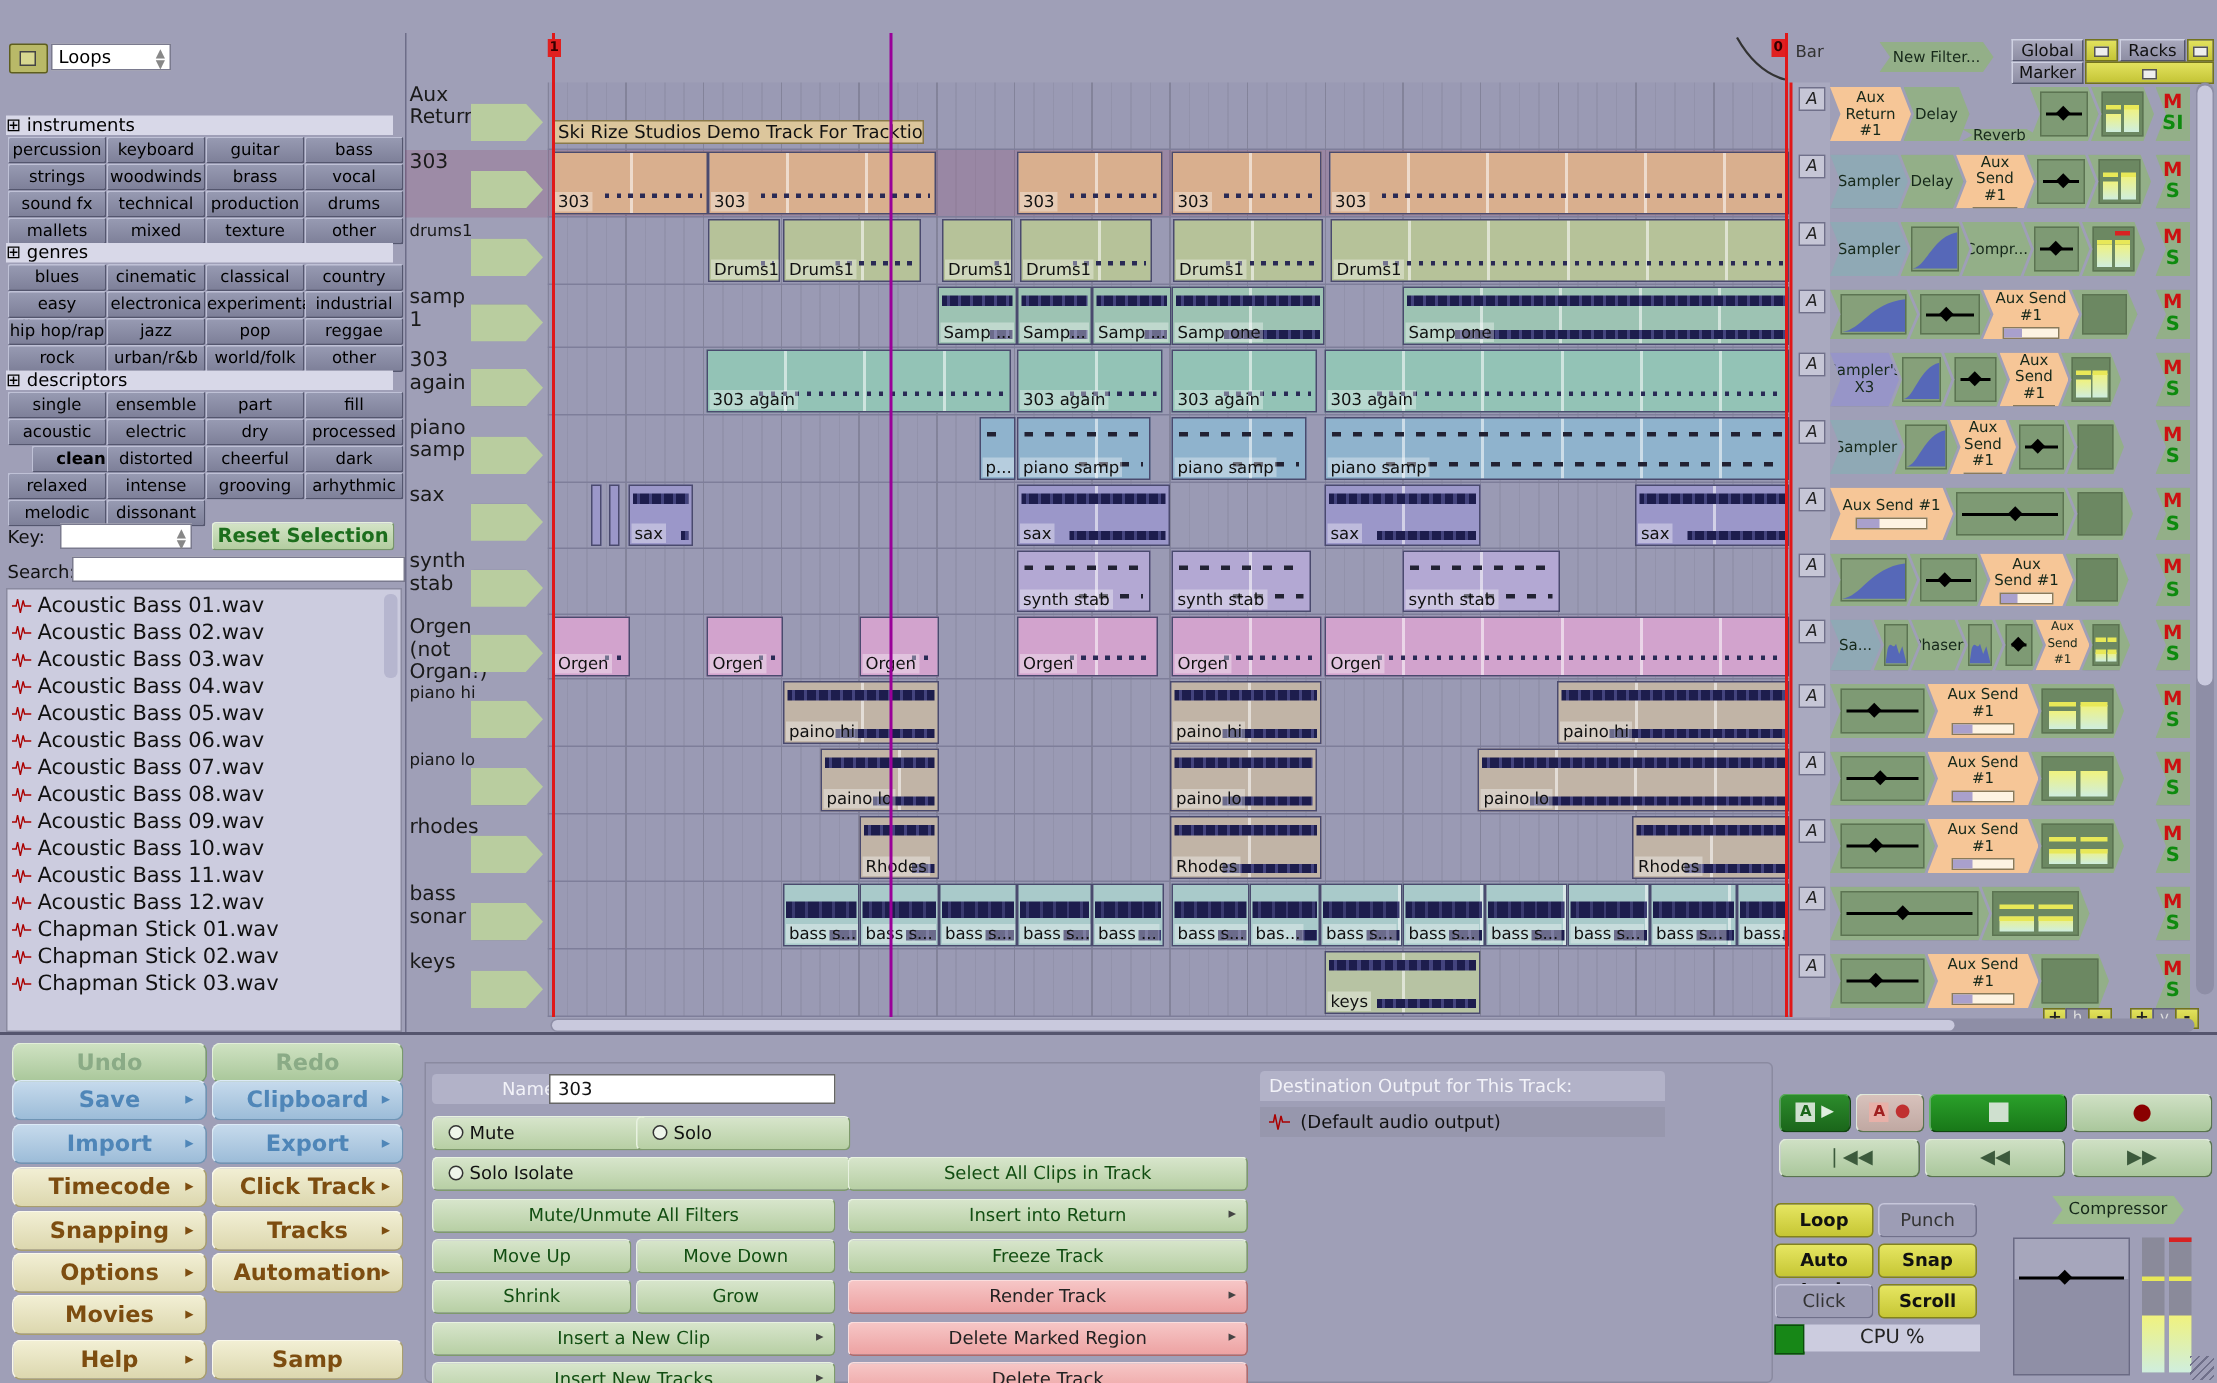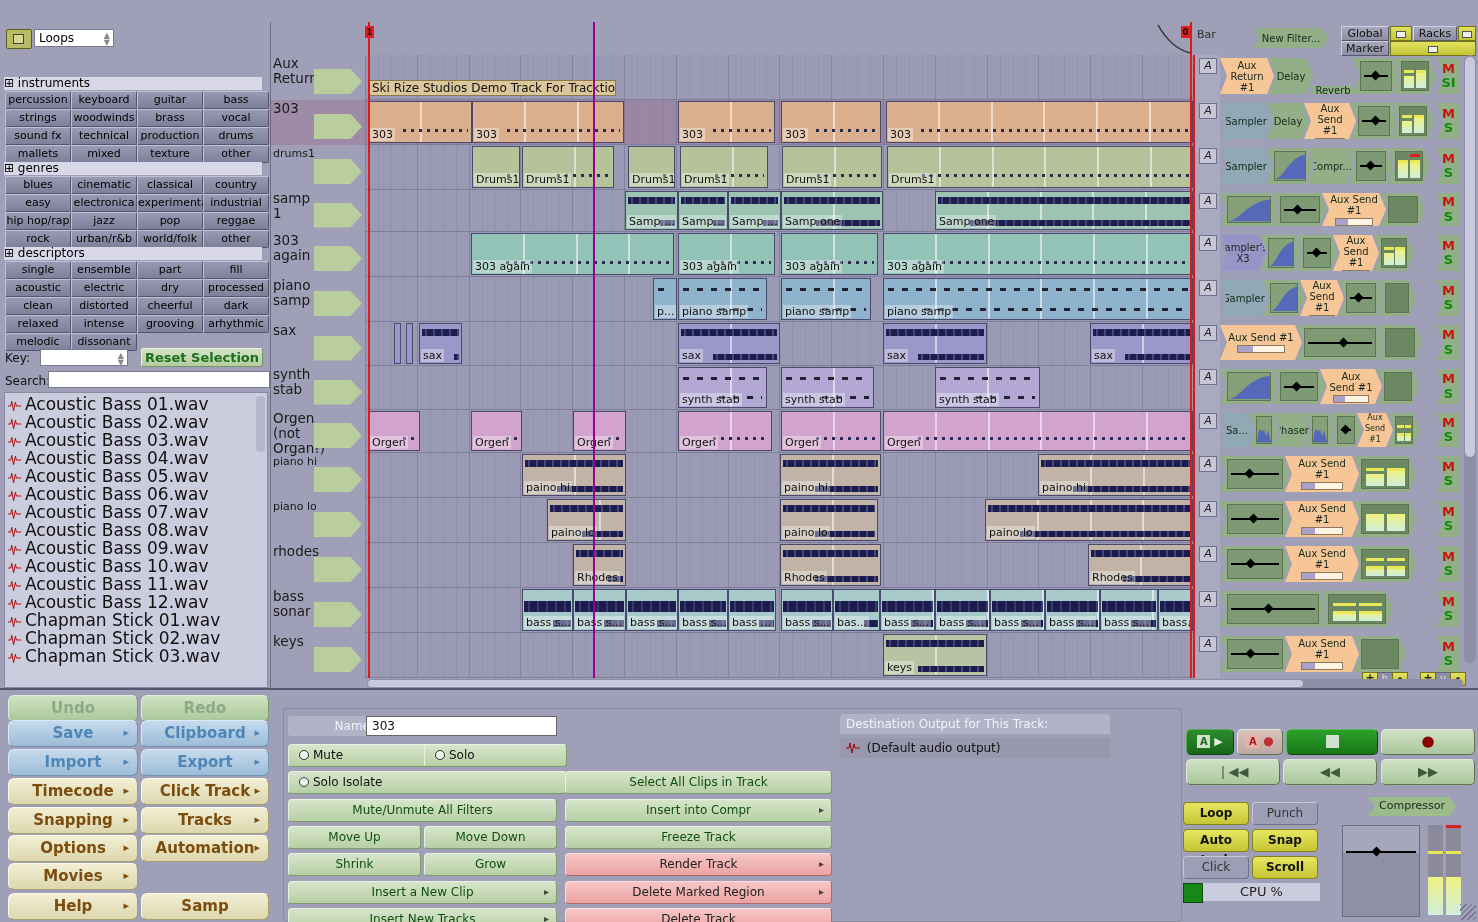--- a/index.html
+++ b/index.html
@@ -18,21 +18,21 @@
   .loopsicon i{position:absolute;left:6px;top:4px;width:9px;height:8px;border:1px solid #444;background:#d8d890}
   .dd{position:absolute;background:#fff;border:1px solid #7a7a8e;font-size:12px;line-height:16px;padding:0 4px;color:#000}
   .spin{position:absolute;right:3px;top:2px;font-size:8px;color:#888;line-height:7px}
   .sechdr{position:absolute;left:4px;width:258px;height:13px;background:#d8d8e8;font-size:12px;line-height:13px;color:#000}
   .gridbtn{position:absolute;height:16px;border-radius:2px;background:linear-gradient(#979ab2,#7e8099);
            border:1px solid;border-color:#bfc1d6 #54566e #54566e #bfc1d6;
            font-size:11px;line-height:15px;text-align:center;color:#000}
   .greenbtn{background:linear-gradient(#d3e3c6,#b3cda0);border:1px solid;border-color:#e6f1dd #77956a #77956a #e6f1dd;
             color:#1c6e1c;font-weight:bold;text-align:center;border-radius:3px}
   #filelist{position:absolute;left:4px;top:370px;width:262px;height:294px;background:#ccccdf;border:1px solid #8a8aa0;overflow:hidden}
-  .frow{position:absolute;left:3px;height:18px;font-size:17px;line-height:18px;color:#111;white-space:nowrap}
+  .frow{position:absolute;left:3px;height:18px;font-size:14px;line-height:18px;color:#111;white-space:nowrap}
   .frow svg{vertical-align:-2px;margin-right:4px}
   .flscroll{position:absolute;right:2px;top:3px;width:9px;height:56px;background:#b6b6cf;border-radius:4px}
   .pbtn{position:absolute;height:17px;border-radius:4px;font-size:11px;font-weight:bold;text-align:center;line-height:16px}
   .radio{display:inline-block;width:8px;height:8px;border:1.5px solid #1c6e1c;border-radius:50%;margin-right:4px;vertical-align:-1px;background:#eef5ea}
   .radio.dot{background:radial-gradient(circle,#1c6e1c 0 2px,#eef5ea 2.5px)}
   .slider{position:absolute;left:205px;top:672px;width:58px;height:9px;background:#62627c;border-radius:5px}
   .sthumb{position:absolute;left:28px;top:-4px;width:16px;height:16px;background:#fff;border:1px solid #777;border-radius:50%}
   
   #arrange{position:absolute;left:365px;top:22px;width:828px;height:656px;overflow:hidden}
   #ruler{position:absolute;left:0;top:0;width:828px;height:33px;background:#9f9fb7}
@@ -187,21 +187,21 @@
         <div class="gridbtn" style="left: 203px; top: 208px; width: 64px;">other genre</div>
         <div class="sechdr" style="top: 225px;">⊞ descriptors</div>
         <div class="gridbtn" style="left: 5px; top: 239px; width: 64px;">single</div>
         <div class="gridbtn" style="left: 71px; top: 239px; width: 64px;">ensemble</div>
         <div class="gridbtn" style="left: 137px; top: 239px; width: 64px;">part</div>
         <div class="gridbtn" style="left: 203px; top: 239px; width: 64px;">fill</div>
         <div class="gridbtn" style="left: 5px; top: 257px; width: 64px;">acoustic</div>
         <div class="gridbtn" style="left: 71px; top: 257px; width: 64px;">electric</div>
         <div class="gridbtn" style="left: 137px; top: 257px; width: 64px;">dry</div>
         <div class="gridbtn" style="left: 203px; top: 257px; width: 64px;">processed</div>
-        <div class="gridbtn" style="left: 5px; top: 275px; width: 64px;">clean</div>
+        <div class="gridbtn" style="left: 21px; top: 275px; width: 64px; font-weight: bold;">clean</div>
         <div class="gridbtn" style="left: 71px; top: 275px; width: 64px;">distorted</div>
         <div class="gridbtn" style="left: 137px; top: 275px; width: 64px;">cheerful</div>
         <div class="gridbtn" style="left: 203px; top: 275px; width: 64px;">dark</div>
         <div class="gridbtn" style="left: 5px; top: 293px; width: 64px;">relaxed</div>
         <div class="gridbtn" style="left: 71px; top: 293px; width: 64px;">intense</div>
         <div class="gridbtn" style="left: 137px; top: 293px; width: 64px;">grooving</div>
         <div class="gridbtn" style="left: 203px; top: 293px; width: 64px;">arhythmic</div>
         <div class="gridbtn" style="left: 5px; top: 311px; width: 64px;">melodic</div>
         <div class="gridbtn" style="left: 71px; top: 311px; width: 64px;">dissonant</div>
       </div>
@@ -1016,21 +1016,21 @@
         <div class="tp tp-green" style="top: 109px; left: 288px; width: 267px;"><span>Mute/Unmute All Filters</span></div>
         <div class="tp tp-green" style="top: 136px; left: 288px; width: 131px; text-align: center;"><span>Move Up</span></div>
         <div class="tp tp-green" style="top: 136px; left: 424px; width: 131px; text-align: center;"><span>Move Down</span></div>
         <div class="tp tp-green" style="top: 163px; left: 288px; width: 131px; text-align: center;"><span>Shrink</span></div>
         <div class="tp tp-green" style="top: 163px; left: 424px; width: 131px; text-align: center;"><span>Grow</span></div>
         <div class="tp tp-green tp-arrow" style="top: 191px; left: 288px; width: 267px;"><span>Insert a New Clip</span></div>
         <div class="tp tp-green tp-arrow" style="top: 218px; left: 288px; width: 267px;"><span>Insert New Tracks</span></div>
       </div>
     <div id="tpright">
         <div class="tp tp-green" style="left: 565px; top: 81px; width: 265px;">Select All Clips in Track</div>
-        <div class="tp tp-green tp-arrow" style="left: 565px; top: 109px; width: 265px;">Insert into Compr</div>
+        <div class="tp tp-green tp-arrow" style="left: 565px; top: 109px; width: 265px;">Insert into Return</div>
         <div class="tp tp-green" style="left: 565px; top: 136px; width: 265px;">Freeze Track</div>
         <div class="tp tp-red tp-arrow" style="left: 565px; top: 163px; width: 265px;">Render Track</div>
         <div class="tp tp-red tp-arrow" style="left: 565px; top: 191px; width: 265px;">Delete Marked Region</div>
         <div class="tp tp-red" style="left: 565px; top: 218px; width: 265px;">Delete Track</div>
       </div>
     <div class="dhead" style="left:840px;top:24px;width:264px;height:20px">Destination Output for This Track:</div>
     <div class="dval" style="left:840px;top:48px;width:264px;height:20px">
       <svg width="14" height="12" viewBox="0 0 14 12" style="vertical-align:-2px;margin-right:3px">
           <path d="M0,6 L3,6 4,1 6,11 8,2 9,6 14,6" stroke="#a00" fill="none"></path>
         </svg>

